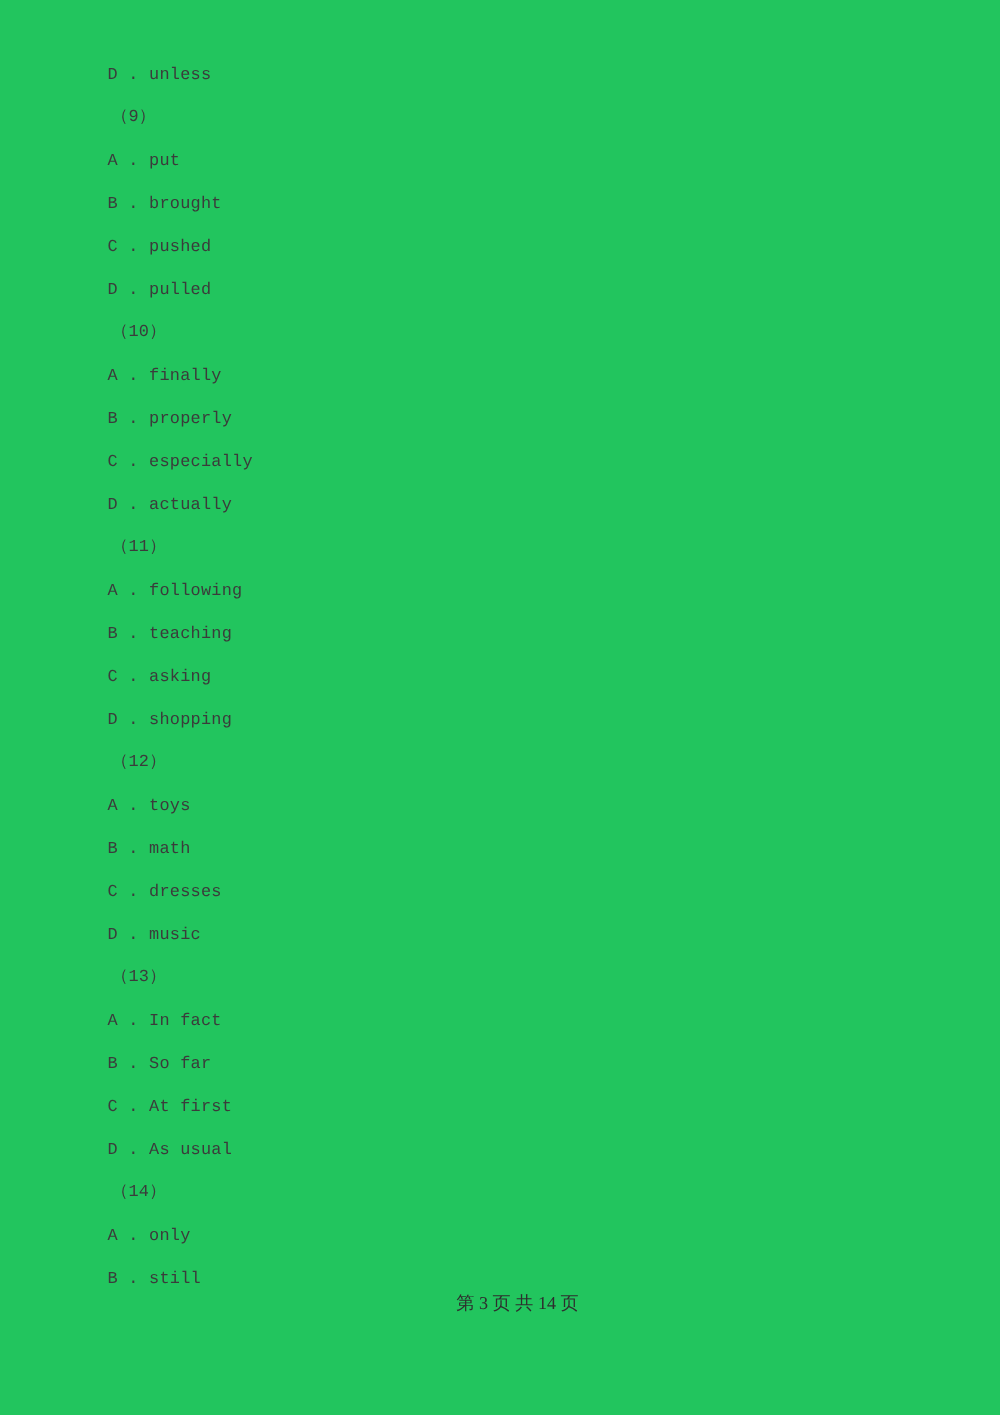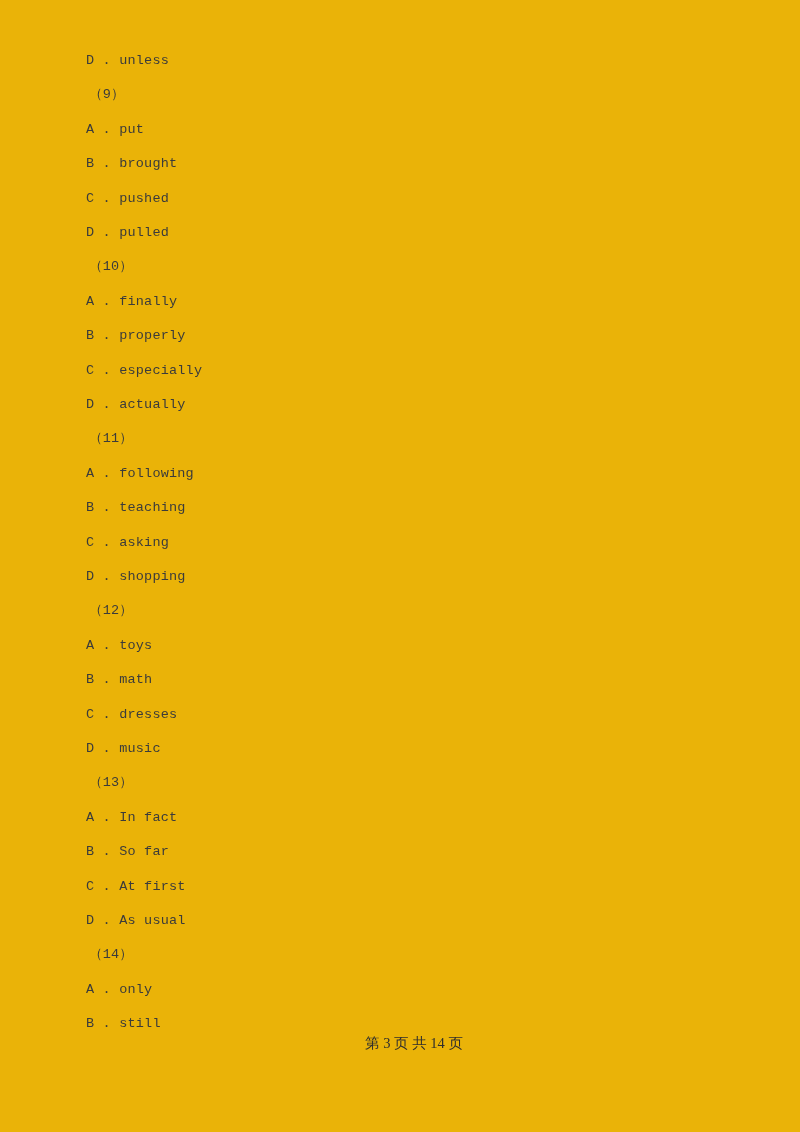--- a/index.html
+++ b/index.html
@@ -4,21 +4,21 @@
 <style>
   html, body {
     margin: 0;
     padding: 0;
     background: #ffffff;
   }
   .page {
     position: relative;
     width: 800px;
     height: 1132px;
-    background: #eab308;
+    background: #22c55e;
     overflow: hidden;
     font-family: "Liberation Mono", "DejaVu Sans Mono", monospace;
   }
   .content {
     position: absolute;
     left: 0;
     top: 0;
     width: 800px;
   }
   

